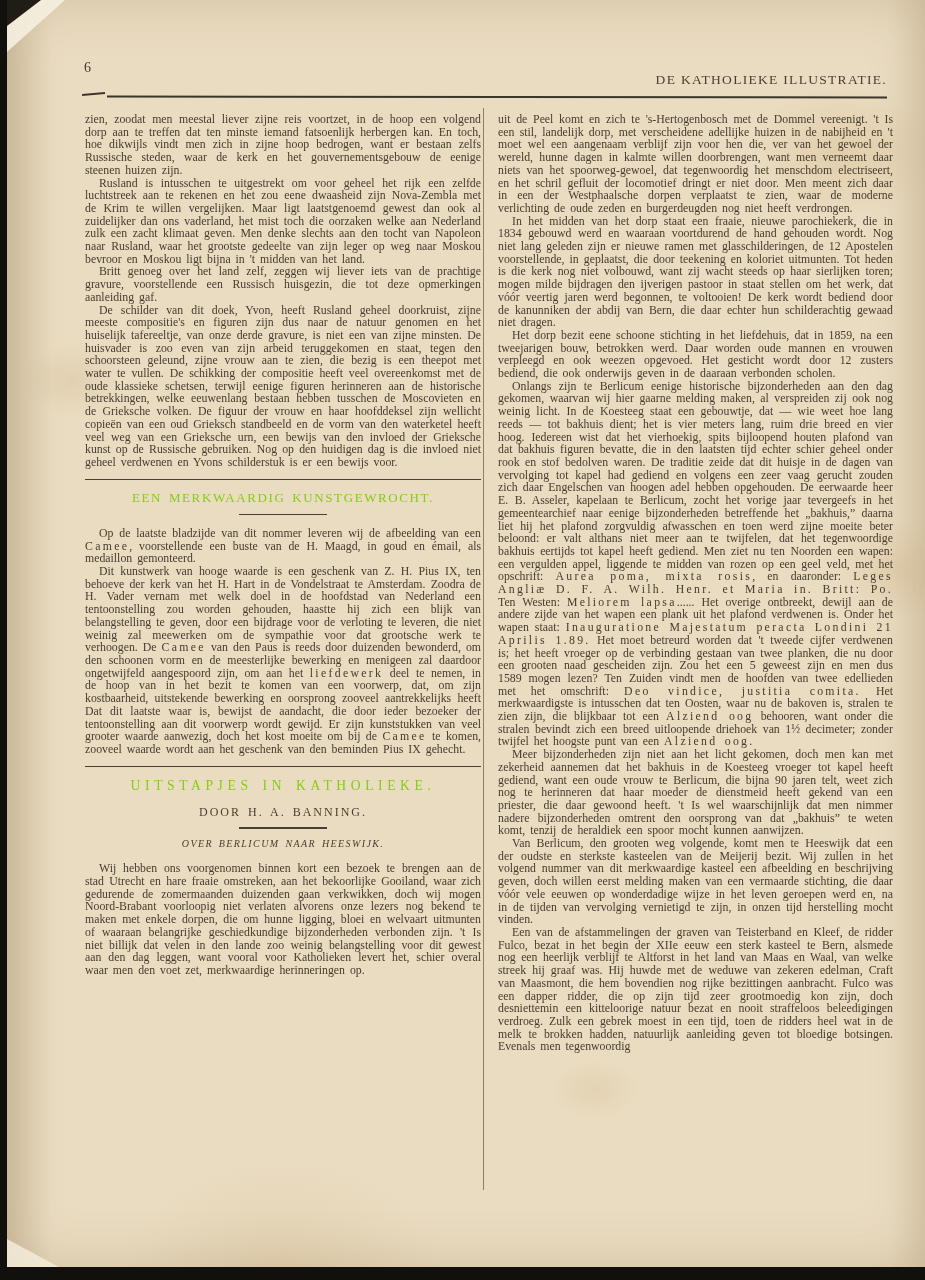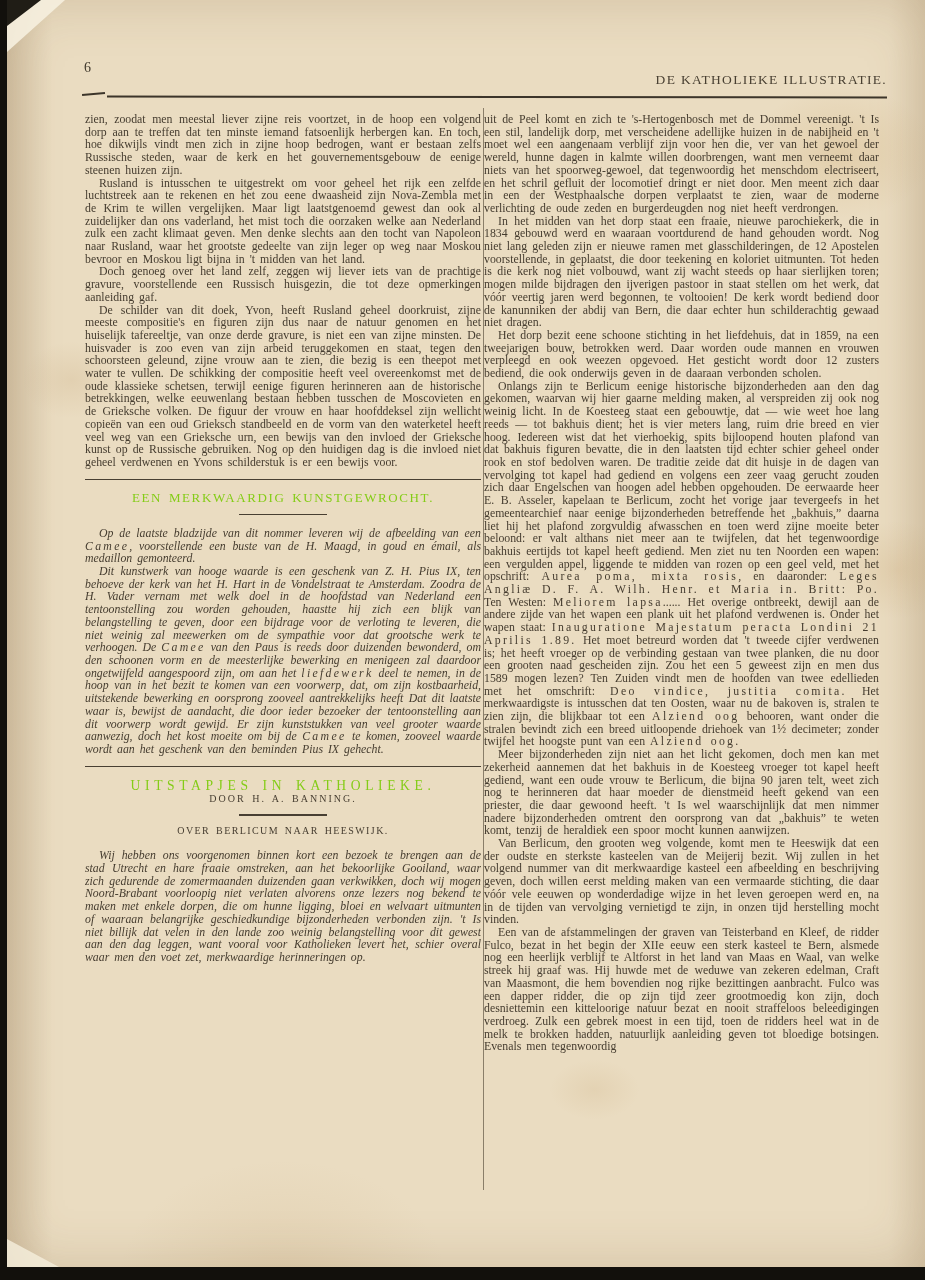--- a/index.html
+++ b/index.html
@@ -49,43 +49,43 @@
   .header-rule {
     position:absolute; left:107px; right:38px; top:96px; height:1.7px;
     background:#3c352a; transform:rotate(0.08deg);
   }
   .col-divider {
     position:absolute; left:483px; top:108px; width:1px; height:1082px;
     background:#8a7e69;
   }
   .columns {
     position:absolute; left:85px; top:113px; width:802px; height:1152px;
-    display:grid; grid-template-columns:396px 395px; column-gap:3px;
+    display:grid; grid-template-columns:396px 395px; column-gap:17px;
   }
   .col {
     overflow:hidden; text-align:justify;
     font-size:11.8px; line-height:12.7px; color:#46
     3b2e; color:#453c2f; word-spacing:2px;
   }
   .col p { margin:0; text-indent:14px; }
   .col p.noindent { text-indent:0; }
   .article-rule { height:1.4px; background:#483f32; margin:10px 0 0 0; }
   .article-title {
     font-weight:normal; font-size:13px; text-align:center; letter-spacing:1.6px;
     margin:12px 0 0 0; color:#84cc16; white-space:nowrap;
   }
   .article-title.wide { letter-spacing:4.6px; font-size:13.6px; margin-top:13px; }
   .short-rule { width:88px; height:1.2px; background:#483f32; margin:9px auto 0 auto; }
   .byline {
-    text-align:center; font-size:10px; letter-spacing:2px; color:#473e31;
+    text-align:center; font-size:12px; letter-spacing:2px; margin-top:13px; color:#473e31;
   }
   .subtitle {
-    text-align:center; font-size:10px; letter-spacing:1.4px; margin-top:9px; color:#473e31;
+    text-align:center; font-size:10px; letter-spacing:1.4px; margin-top:9px; color:#473e31;font-style:italic;
   }
-  .block-body.after-head { margin-top:12px;font-style:italic; }
+  .block-body.after-head { margin-top:12px; }
   .sp { letter-spacing:2.3px; }
 </style>
 </head>
 <body>
 
 <div class="page"></div>
 <div class="corner-white-tl"></div>
 <div class="corner-dark-tl"></div>
 <div class="tear-bl"></div>
 
@@ -94,21 +94,21 @@
 <div class="header-dash"></div>
 <div class="header-rule"></div>
 
 <div class="col-divider"></div>
 
 <div class="columns">
   <div class="col">
       <div class="block-body">
         <p class="noindent">zien, zoodat men meestal liever zijne reis voortzet, in de hoop een volgend dorp aan te treffen dat ten minste iemand fatsoenlijk herbergen kan. En toch, hoe dikwijls vindt men zich in zijne hoop bedrogen, want er bestaan zelfs Russische steden, waar de kerk en het gouvernementsgebouw de eenige steenen huizen zijn.</p>
         <p>Rusland is intusschen te uitgestrekt om voor geheel het rijk een zelfde luchtstreek aan te rekenen en het zou eene dwaasheid zijn Nova-Zembla met de Krim te willen vergelijken. Maar ligt laatstgenoemd gewest dan ook al zuidelijker dan ons vaderland, het mist toch die oorzaken welke aan Nederland zulk een zacht klimaat geven. Men denke slechts aan den tocht van Napoleon naar Rusland, waar het grootste gedeelte van zijn leger op weg naar Moskou bevroor en Moskou ligt bijna in 't midden van het land.</p>
-        <p>Doch genoeg over het land zelf, zeggen wij liever iets van de prachtige gravure, voorstellende een Russisch huisgezin, die tot deze opmerkingen aanleiding gaf.</p>
+        <p>Britt genoeg over het land zelf, zeggen wij liever iets van de prachtige gravure, voorstellende een Russisch huisgezin, die tot deze opmerkingen aanleiding gaf.</p>
         <p>De schilder van dit doek, Yvon, heeft Rusland geheel doorkruist, zijne meeste compositie's en figuren zijn dus naar de natuur genomen en het huiselijk tafereeltje, van onze derde gravure, is niet een van zijne minsten. De huisvader is zoo even van zijn arbeid teruggekomen en staat, tegen den schoorsteen geleund, zijne vrouw aan te zien, die bezig is een theepot met water te vullen. De schikking der compositie heeft veel overeenkomst met de oude klassieke schetsen, terwijl eenige figuren herinneren aan de historische betrekkingen, welke eeuwenlang bestaan hebben tusschen de Moscovieten en de Grieksche volken. De figuur der vrouw en haar hoofddeksel zijn wellicht copieën van een oud Grieksch standbeeld en de vorm van den waterketel heeft veel weg van een Grieksche urn, een bewijs van den invloed der Grieksche kunst op de Russische gebruiken. Nog op den huidigen dag is die invloed niet geheel verdwenen en Yvons schilderstuk is er een bewijs voor.</p>
       </div>
       <div class="article-rule"></div>
       <h2 class="article-title">EEN MERKWAARDIG KUNSTGEWROCHT.</h2>
       <div class="short-rule"></div>
       <div class="block-body after-head">
         <p>Op de laatste bladzijde van dit nommer leveren wij de afbeelding van een <span class="sp">Camee</span>, voorstellende een buste van de H. Maagd, in goud en émail, als medaillon gemonteerd.</p>
         <p>Dit kunstwerk van hooge waarde is een geschenk van Z. H. Pius IX, ten behoeve der kerk van het H. Hart in de Vondelstraat te Amsterdam. Zoodra de H. Vader vernam met welk doel in de hoofdstad van Nederland een tentoonstelling zou worden gehouden, haastte hij zich een blijk van belangstelling te geven, door een bijdrage voor de verloting te leveren, die niet weinig zal meewerken om de sympathie voor dat grootsche werk te verhoogen. De <span class="sp">Camee</span> van den Paus is reeds door duizenden bewonderd, om den schoonen vorm en de meesterlijke bewerking en menigeen zal daardoor ongetwijfeld aangespoord zijn, om aan het <span class="sp">liefdewerk</span> deel te nemen, in de hoop van in het bezit te komen van een voorwerp, dat, om zijn kostbaarheid, uitstekende bewerking en oorsprong zooveel aantrekkelijks heeft  Dat dit laatste waar is, bewijst de aandacht, die door ieder bezoeker der tentoonstelling aan dit voorwerp wordt gewijd. Er zijn kunststukken van veel grooter waarde aanwezig, doch het kost moeite om bij de <span class="sp">Camee</span> te komen, zooveel waarde wordt aan het geschenk van den beminden Pius IX gehecht.</p>
       </div>
       <div class="article-rule"></div>

